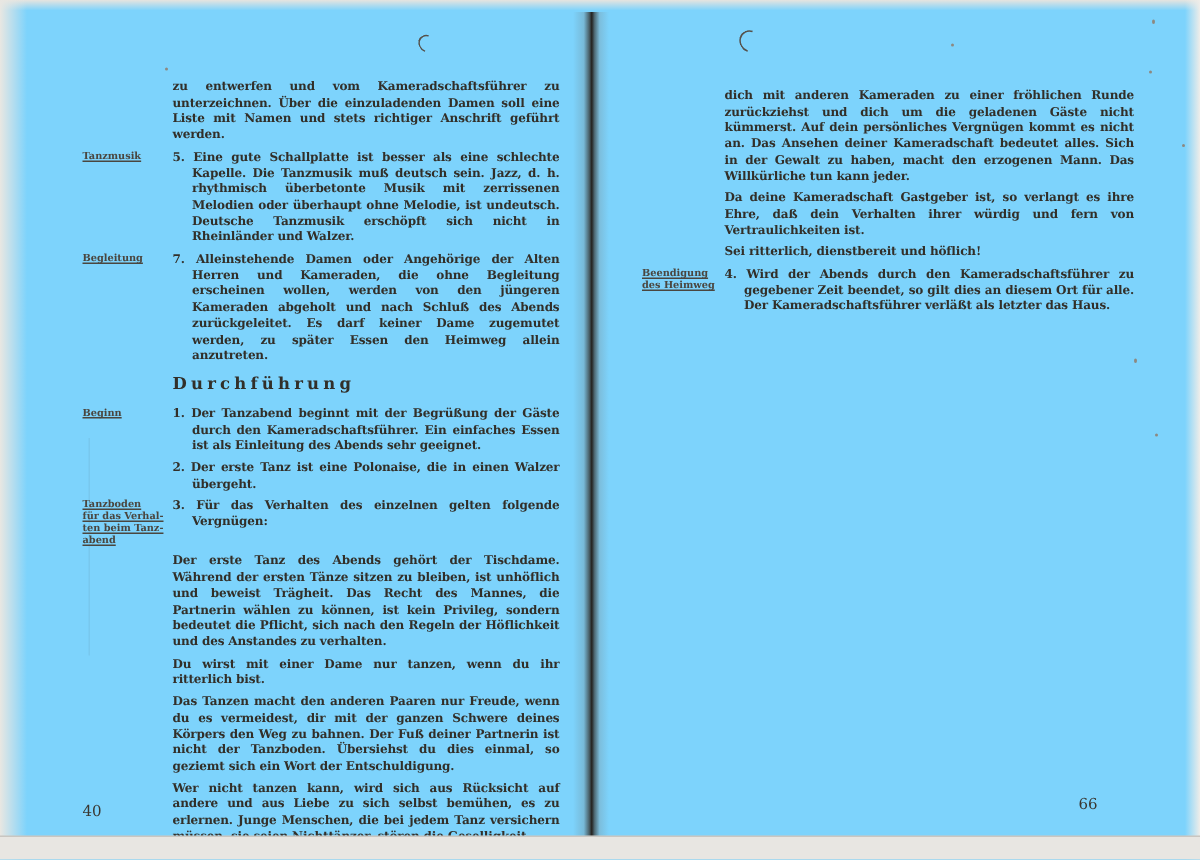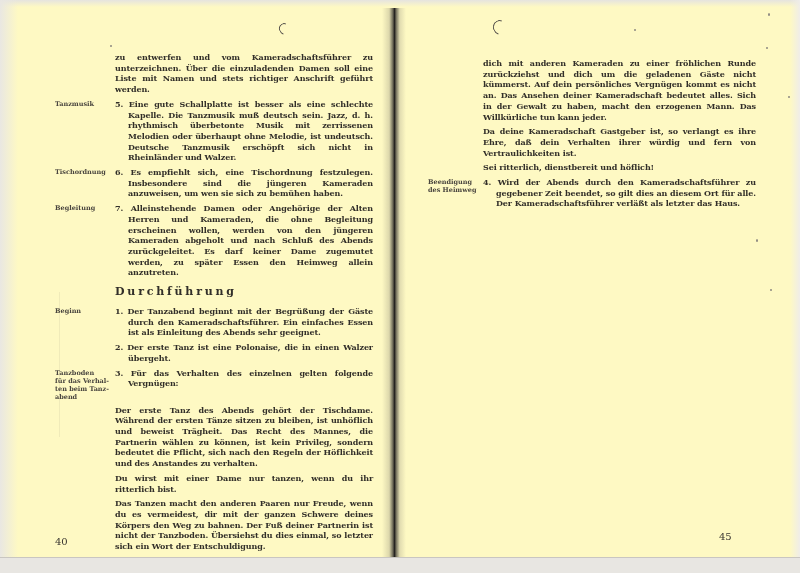--- a/index.html
+++ b/index.html
@@ -5,21 +5,21 @@
   * { box-sizing: border-box; margin: 0; padding: 0; }
   html, body { width: 800px; height: 573px; }
   body {
     font-family: "DejaVu Serif", "Liberation Serif", serif;
     background: #dcdad5;
     overflow: hidden;
   }
   .scan {
     position: relative;
     width: 800px; height: 573px;
-    background: #fef9c3;
+    background: #7dd3fc;
     overflow: hidden;
   }
   .top-edge {
     position: absolute; left: 0; top: 0; width: 800px; height: 7px;
     background: linear-gradient(#e6e4df, rgba(245,244,240,0));
   }
   .bottom-edge {
     position: absolute; left: 0; bottom: 0; width: 800px; height: 16px;
     background: #e8e6e2;
     border-top: 1px solid rgba(90,86,78,0.22);
@@ -50,21 +50,21 @@
 
   .content { position: absolute; }
   .content-left  { left: 55px; top: 52px; width: 318px; }
   .content-right { left: 428px; top: 58px; width: 328px; }
 
   .row { display: grid; grid-template-columns: 60px 1fr; margin-bottom: 4px; }
   .content-right .row { grid-template-columns: 55px 1fr; }
 
   .mlabel {
     font-size: 6.5px; line-height: 8px; font-weight: bold;
-    color: #4a463f; padding-top: 1px; padding-right: 6px;
+    color: #4a463f; padding-top: 1px; padding-right: 6px; text-decoration: underline;
   }
   .mlabel span { display: block; }
 
   .text {
     font-size: 8px; line-height: 10.7px; font-weight: bold;
     color: #322f29; text-align: justify; letter-spacing: -0.1px;
   }
   .hang { padding-left: 13px; text-indent: -13px; }
 
   .heading {
@@ -114,26 +114,20 @@
         <p class="text">zu entwerfen und vom Kameradschaftsführer zu unterzeichnen. Über die einzuladenden Damen soll eine Liste mit Namen und stets richtiger Anschrift geführt werden.</p>
       </div>
 
       <div class="row">
         <div class="mlabel">
           <span>Tanzmusik</span>
         </div>
         <p class="text hang"><span class="num">5.</span> <span>Eine gute Schallplatte ist besser als eine schlechte Kapelle. Die Tanzmusik muß deutsch sein. Jazz, d. h. rhythmisch überbetonte Musik mit zerrissenen Melodien oder überhaupt ohne Melodie, ist undeutsch. Deutsche Tanzmusik erschöpft sich nicht in Rheinländer und Walzer.</span></p>
       </div>
 
-      <div class="row">
-        <div class="mlabel">
-          <span>Tischordnung</span>
-        </div>
-        <p class="text hang"><span class="num">6.</span> <span>Es empfiehlt sich, eine Tischordnung festzulegen. Insbesondere sind die jüngeren Kameraden anzuweisen, um wen sie sich zu bemühen haben.</span></p>
-      </div>
 
       <div class="row">
         <div class="mlabel">
           <span>Begleitung</span>
         </div>
         <p class="text hang"><span class="num">7.</span> <span>Alleinstehende Damen oder Angehörige der Alten Herren und Kameraden, die ohne Begleitung erscheinen wollen, werden von den jüngeren Kameraden abgeholt und nach Schluß des Abends zurückgeleitet. Es darf keiner Dame zugemutet werden, zu später Essen den Heimweg allein anzutreten.</span></p>
       </div>
 
       <div class="row">
         <div class="mlabel"></div>
@@ -165,21 +159,21 @@
       <div class="row">
         <div class="mlabel"></div>
         <p class="text">Der erste Tanz des Abends gehört der Tischdame. Während der ersten Tänze sitzen zu bleiben, ist unhöflich und beweist Trägheit. Das Recht des Mannes, die Partnerin wählen zu können, ist kein Privileg, sondern bedeutet die Pflicht, sich nach den Regeln der Höflichkeit und des Anstandes zu verhalten.</p>
       </div>
       <div class="row">
         <div class="mlabel"></div>
         <p class="text">Du wirst mit einer Dame nur tanzen, wenn du ihr ritterlich bist.</p>
       </div>
       <div class="row">
         <div class="mlabel"></div>
-        <p class="text">Das Tanzen macht den anderen Paaren nur Freude, wenn du es vermeidest, dir mit der ganzen Schwere deines Körpers den Weg zu bahnen. Der Fuß deiner Partnerin ist nicht der Tanzboden. Übersiehst du dies einmal, so letzter sich ein Wort der Entschuldigung.</p>
+        <p class="text">Das Tanzen macht den anderen Paaren nur Freude, wenn du es vermeidest, dir mit der ganzen Schwere deines Körpers den Weg zu bahnen. Der Fuß deiner Partnerin ist nicht der Tanzboden. Übersiehst du dies einmal, so geziemt sich ein Wort der Entschuldigung.</p>
       </div>
       <div class="row">
         <div class="mlabel"></div>
         <p class="text">Wer nicht tanzen kann, wird sich aus Rücksicht auf andere und aus Liebe zu sich selbst bemühen, es zu erlernen. Junge Menschen, die bei jedem Tanz versichern müssen, sie seien Nichttänzer, stören die Geselligkeit.</p>
       </div>
 
     </div>
 
     <div class="pagenum pn-left">40</div>
   </div>
@@ -209,21 +203,21 @@
       <div class="row">
         <div class="mlabel">
           <span>Beendigung</span>
           <span>des Heimweg</span>
         </div>
         <p class="text hang"><span class="num">4.</span> <span>Wird der Abends durch den Kameradschaftsführer zu gegebener Zeit beendet, so gilt dies an diesem Ort für alle. Der Kameradschaftsführer verläßt als letzter das Haus.</span></p>
       </div>
 
     </div>
 
-    <div class="pagenum pn-right">45</div>
+    <div class="pagenum pn-right">66</div>
   </div>
 
   <span class="speck s1"></span>
   <span class="speck s2"></span>
   <span class="speck s3"></span>
   <span class="speck s4"></span>
   <span class="speck s5"></span>
   <span class="speck s6"></span>
   <span class="speck s7"></span>
 

